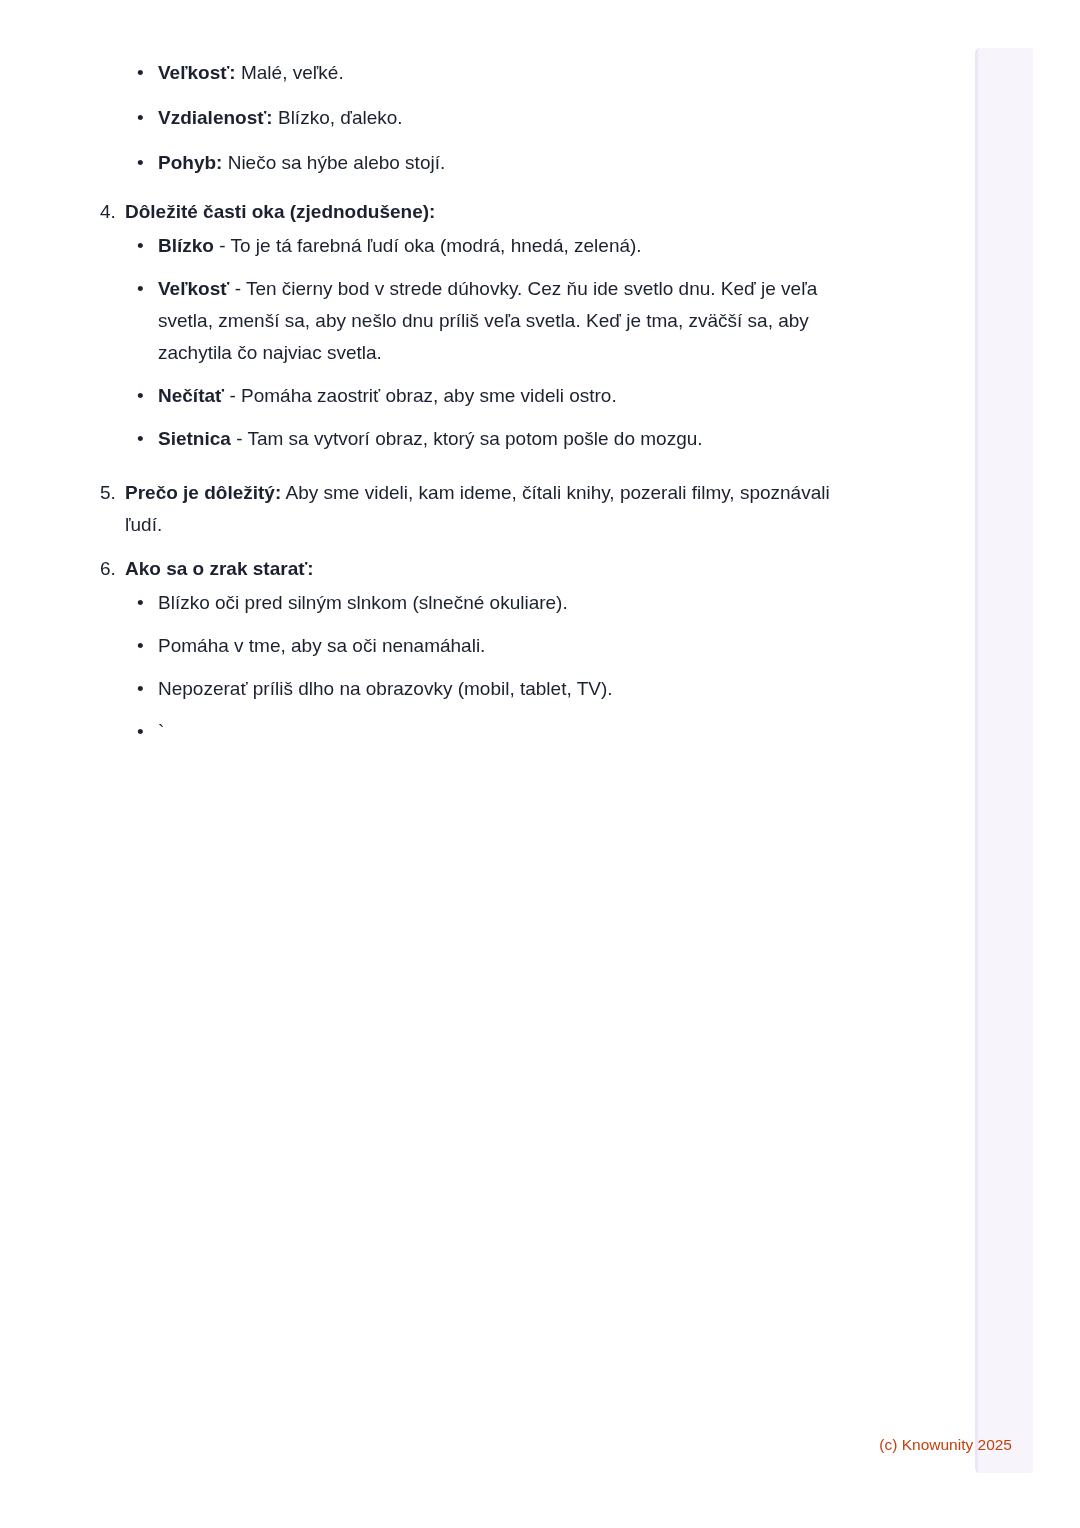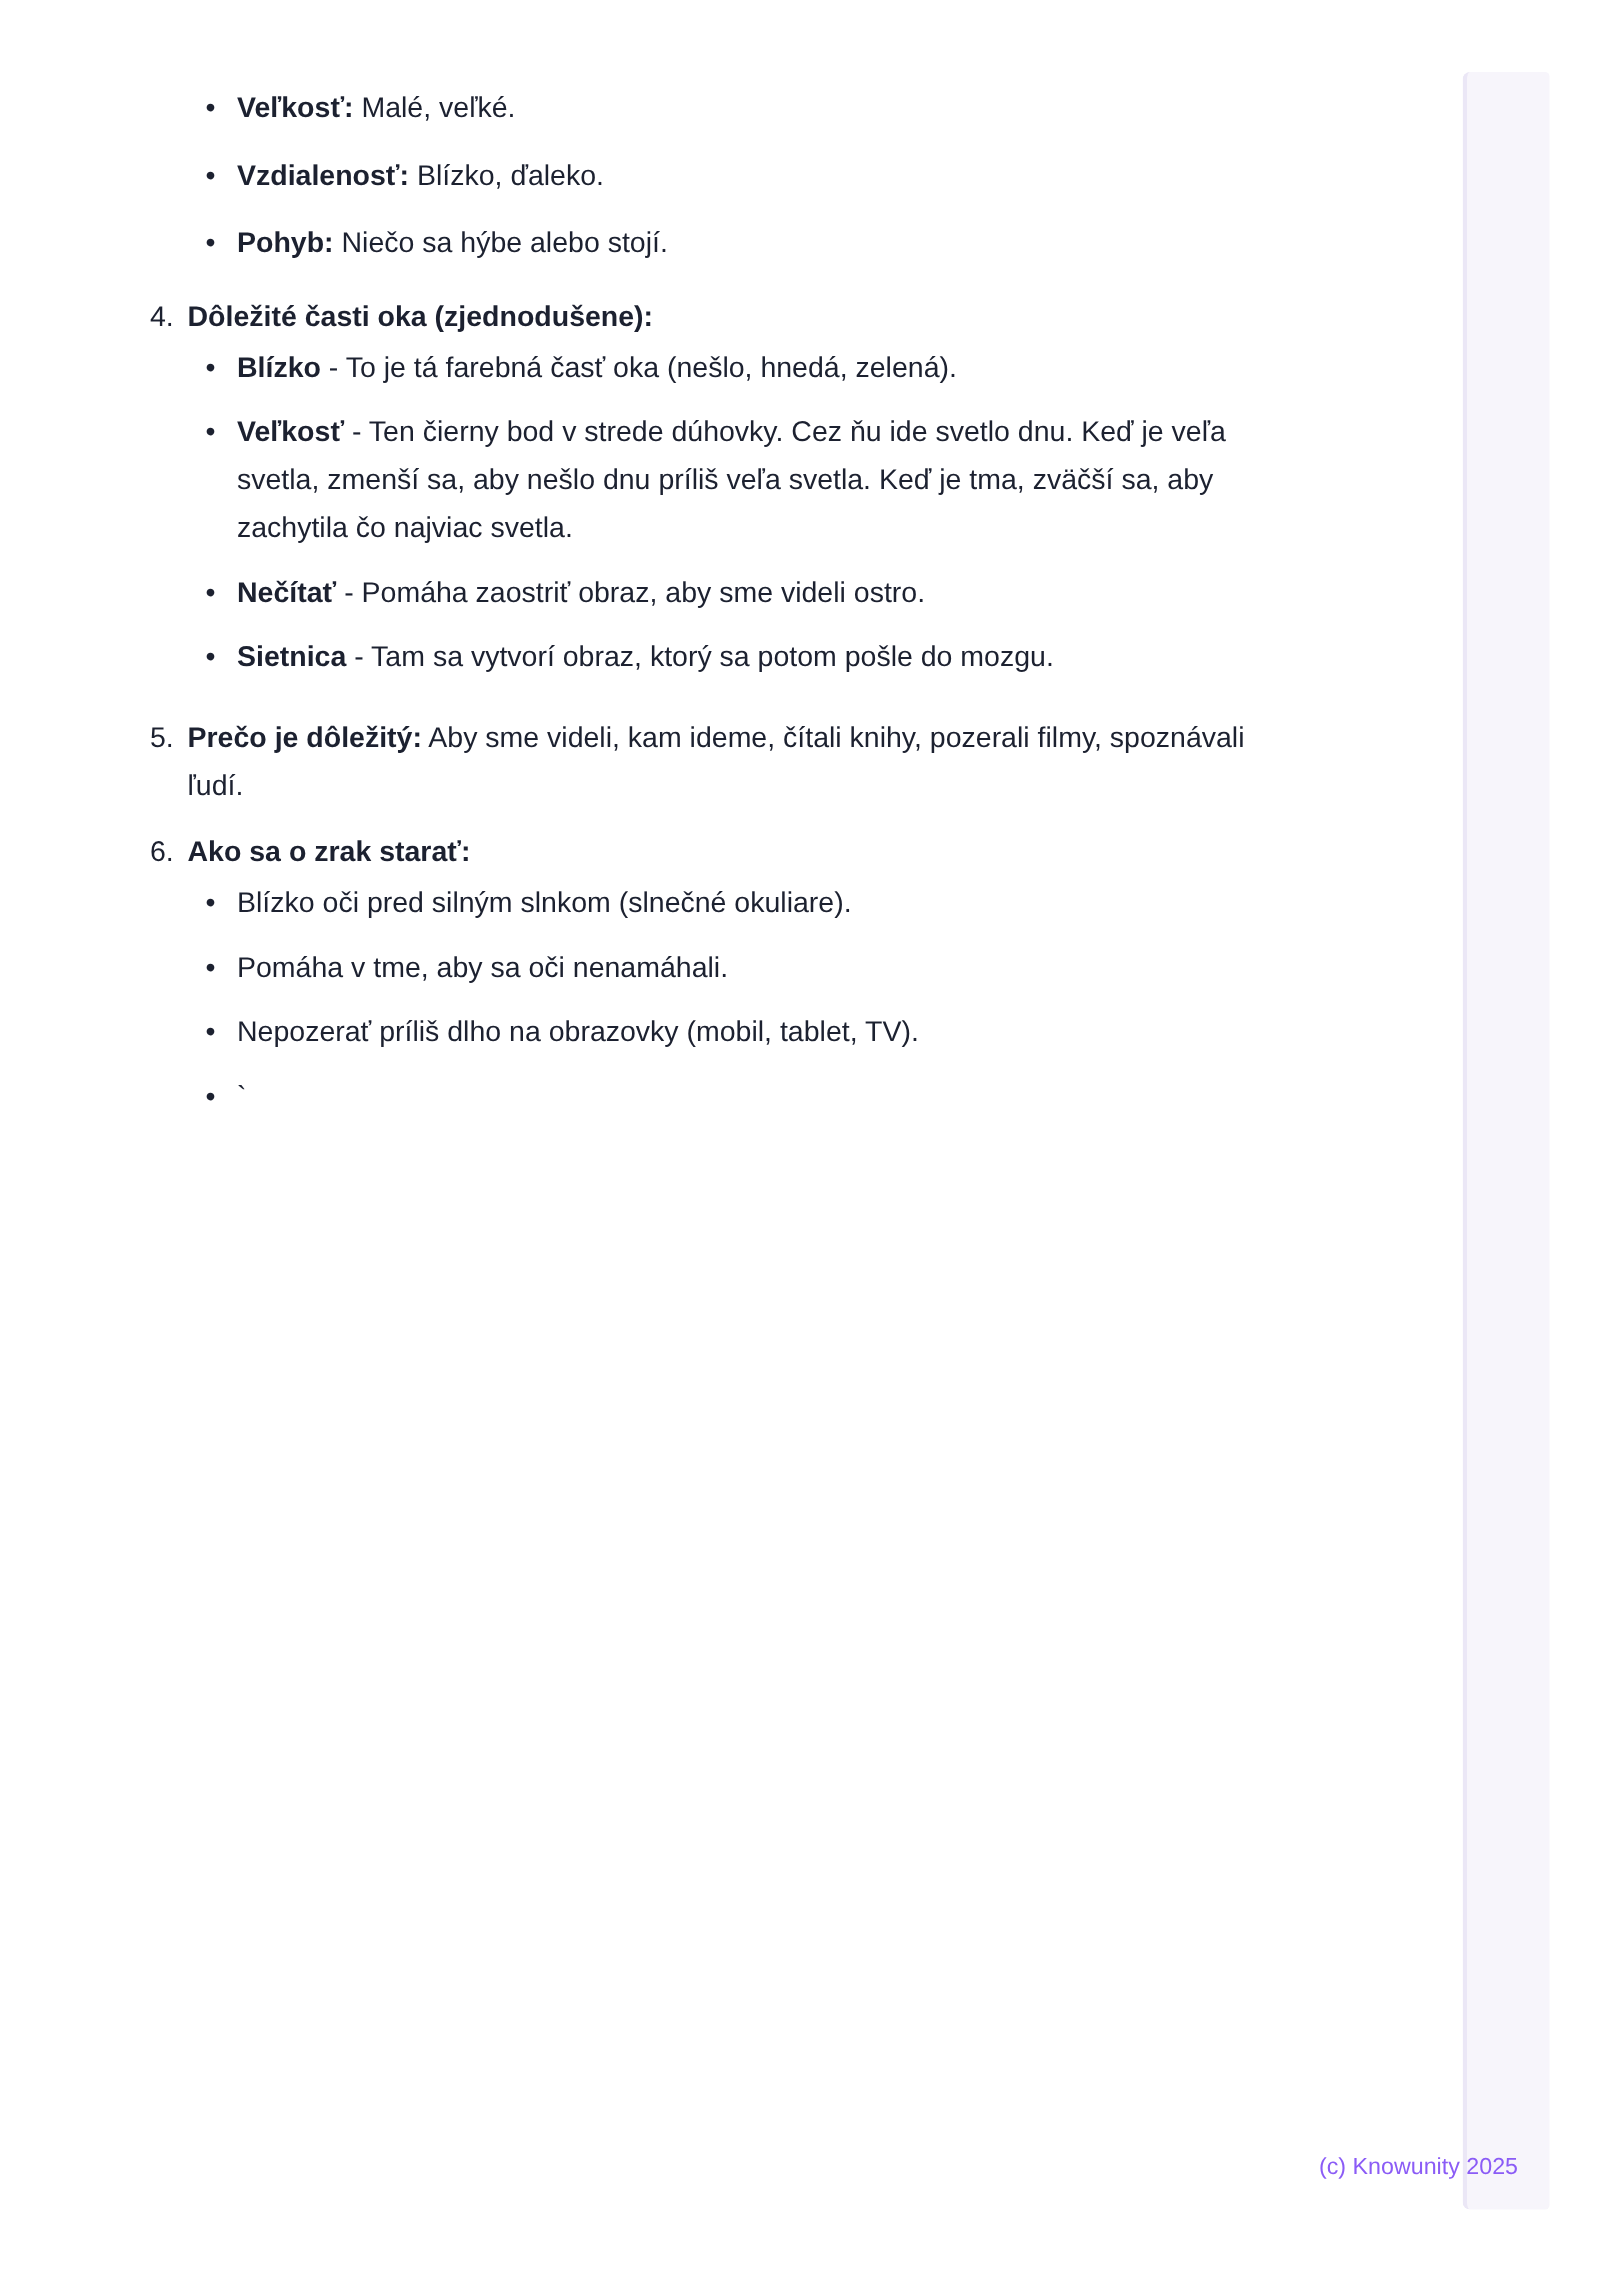--- a/index.html
+++ b/index.html
@@ -55,21 +55,21 @@
   #item6 { margin-top: 12px; }
   .blist.nested { margin-top: 2px; }
   .blist.nested .marker { margin-left: 12px; }
   .blist.nested .brow + .brow { margin-top: 11px; }
   .footer {
     position: absolute;
     top: 1436px;
     right: 68px;
     font-size: 15.5px;
     line-height: 18px;
-    color: #8b5cf6;
+    color: #c2410c;
     z-index: 2;
   }
 </style>
 </head>
 <body>
 
 <div class="page">
 
   <div class="edge-strip"></div>
 
@@ -90,21 +90,21 @@
       </li>
     </ul>
 
     <div class="numbered" id="item4">
       <span class="num">4.</span>
       <div class="nbody">
         <b class="heading">Dôležité časti oka (zjednodušene):</b>
         <ul class="blist nested">
           <li class="brow">
             <span class="marker">•</span>
-            <span class="btext"><b>Blízko</b><span> - To je tá farebná časť oka (nešlo, hnedá, zelená).</span></span>
+            <span class="btext"><b>Blízko</b><span> - To je tá farebná ľudí oka (modrá, hnedá, zelená).</span></span>
           </li>
           <li class="brow">
             <span class="marker">•</span>
             <span class="btext"><b>Veľkosť</b><span> - Ten čierny bod v strede dúhovky. Cez ňu ide svetlo dnu. Keď je veľa svetla, zmenší sa, aby nešlo dnu príliš veľa svetla. Keď je tma, zväčší sa, aby zachytila čo najviac svetla.</span></span>
           </li>
           <li class="brow">
             <span class="marker">•</span>
             <span class="btext"><b>Nečítať</b><span> - Pomáha zaostriť obraz, aby sme videli ostro.</span></span>
           </li>
           <li class="brow">

